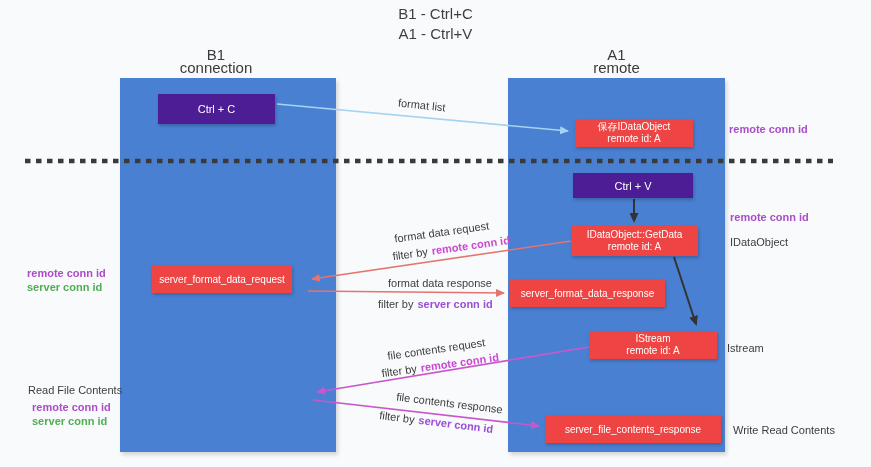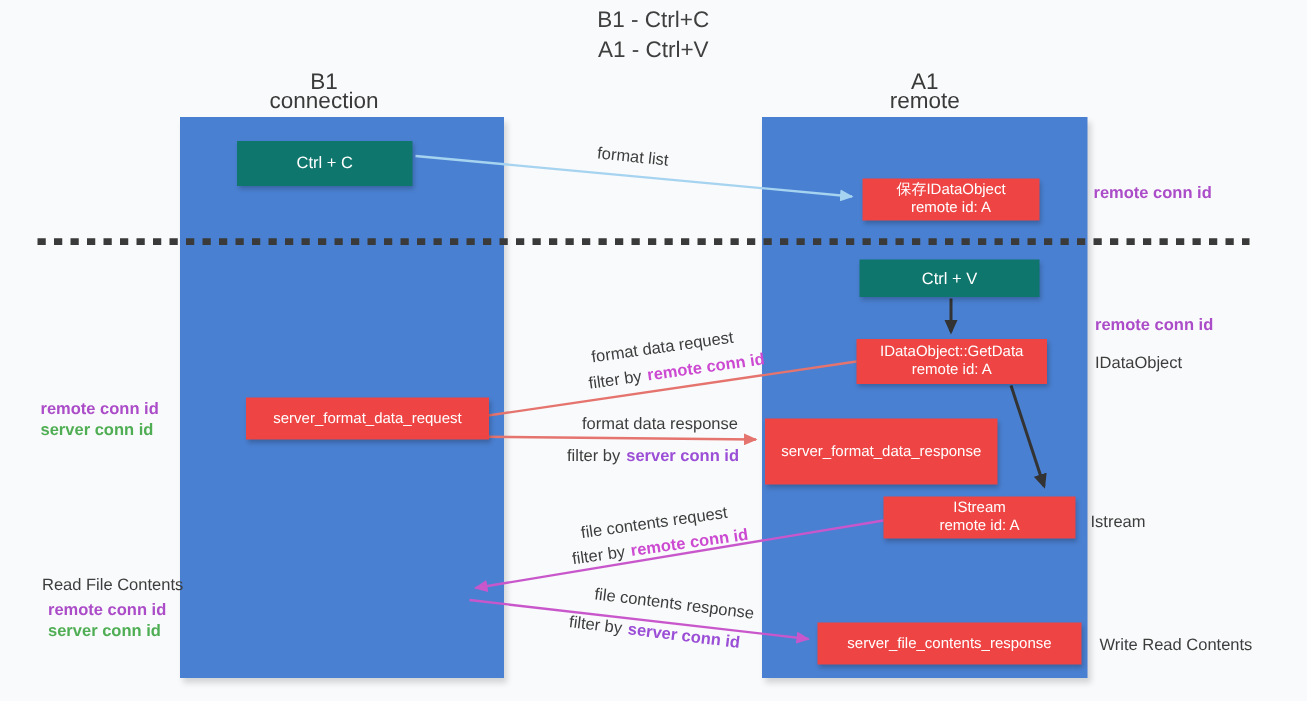--- a/index.html
+++ b/index.html
@@ -4,21 +4,21 @@
 <style>
   html,body{margin:0;padding:0;background:#f9fafb;font-family:"Liberation Sans",sans-serif;}
   .canvas{position:relative;width:871px;height:467px;overflow:hidden;background:#f9fafb;}
   .title{position:absolute;top:4px;left:0;width:871px;text-align:center;font-size:15px;line-height:20px;color:#3f3f3f;z-index:3;}
   .lane{position:absolute;top:78px;height:374px;background:#4a80d2;z-index:1;box-shadow:2px 3px 4px rgba(0,0,0,.15);}
   .lane-left{left:120px;width:216px;}
   .lane-right{left:508px;width:217px;}
   .hdr{position:absolute;top:48px;text-align:center;font-size:15px;line-height:13px;color:#3a3a3a;z-index:3;}
   .overlay{position:absolute;left:0;top:0;z-index:2;}
   .box{position:absolute;display:flex;flex-direction:column;align-items:center;justify-content:center;color:#fff;text-align:center;z-index:3;box-shadow:1px 2px 3px rgba(0,0,0,.22);white-space:nowrap;}
-  .green{background:#0f766e;font-size:11px;}
+  .green{background:#4c1d95;font-size:11px;}
   .orange{background:#ef4444;}
   .bar{font-size:10px;}
   .two{font-size:10px;line-height:12px;}
   .lbl{position:absolute;font-size:11px;color:#3d3d3d;white-space:nowrap;z-index:3;}
   .purple{color:#ab4cc8;font-weight:bold;}
   .magenta{color:#cc49d1;font-weight:bold;}
   .violet{color:#9b4ed6;font-weight:bold;}
   .greentxt{color:#4fae54;font-weight:bold;}
   .pfx{margin-right:4px;color:#3d3d3d;font-weight:normal;}
   .stack{line-height:14px;}
@@ -77,24 +77,24 @@
     <div>保存IDataObject</div>
     <div>remote id: A</div>
   </div>
   <div class="box green" style="left:573px;top:173px;width:120px;height:25px;">
     <span>Ctrl + V</span>
   </div>
   <div class="box orange two" style="left:571px;top:226px;width:127px;height:30px;">
     <div>IDataObject::GetData</div>
     <div>remote id: A</div>
   </div>
-  <div class="box orange bar" style="left:164px;top:265px;width:162px;height:28px;">
+  <div class="box orange bar" style="left:152px;top:265px;width:140px;height:28px;">
     <span>server_format_data_request</span>
   </div>
-  <div class="box orange bar" style="left:510px;top:279px;width:155px;height:44px;">
+  <div class="box orange bar" style="left:510px;top:279px;width:155px;height:28px;">
     <span>server_format_data_response</span>
   </div>
   <div class="box orange two" style="left:589px;top:331px;width:128px;height:28px;">
     <div>IStream</div>
     <div>remote id: A</div>
   </div>
   <div class="box orange bar" style="left:545px;top:415px;width:176px;height:28px;">
     <span>server_file_contents_response</span>
   </div>
 

